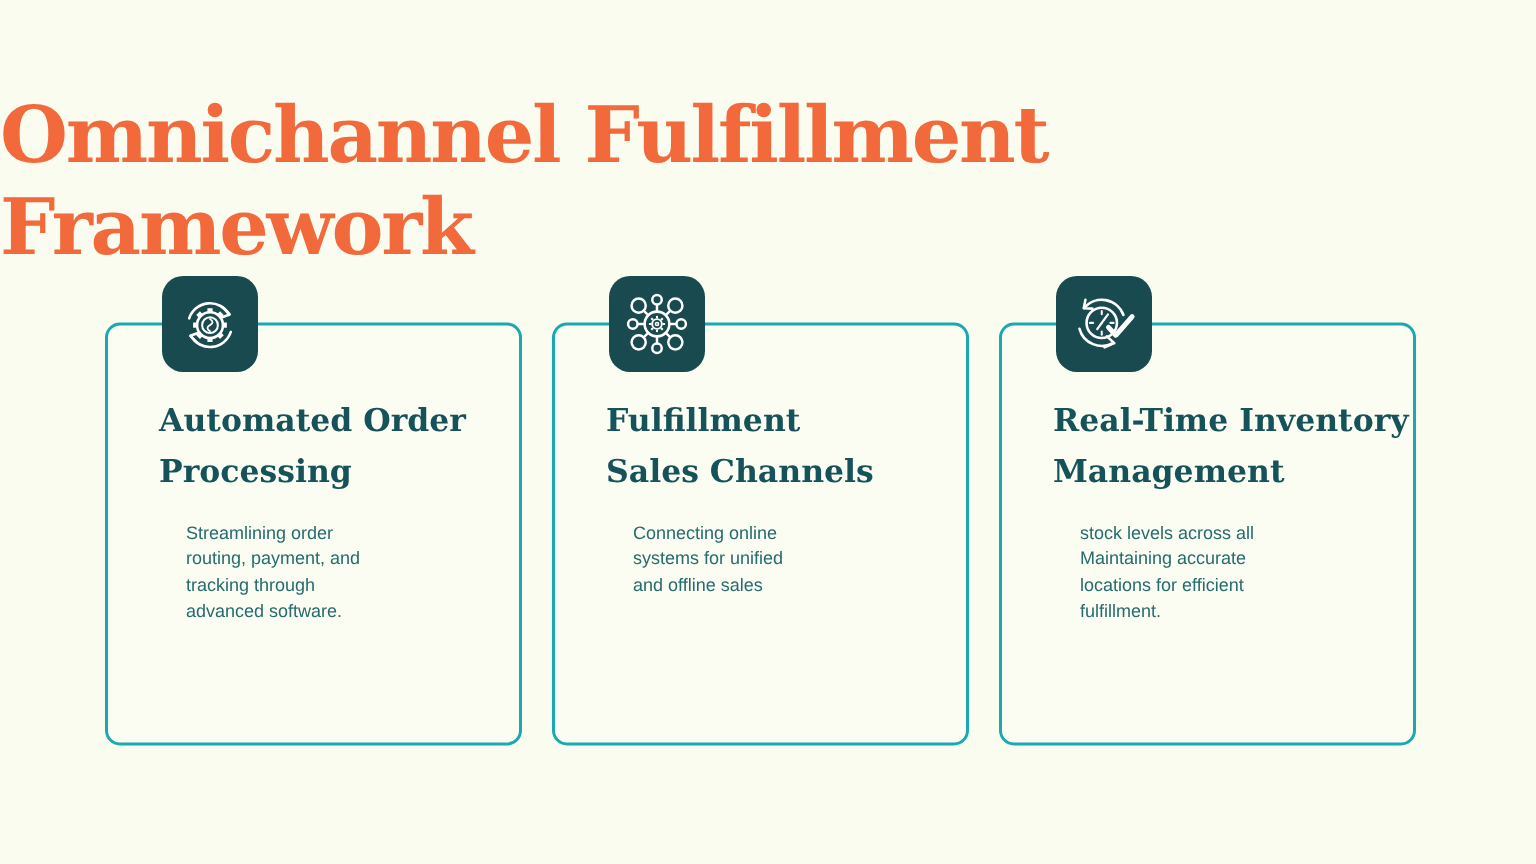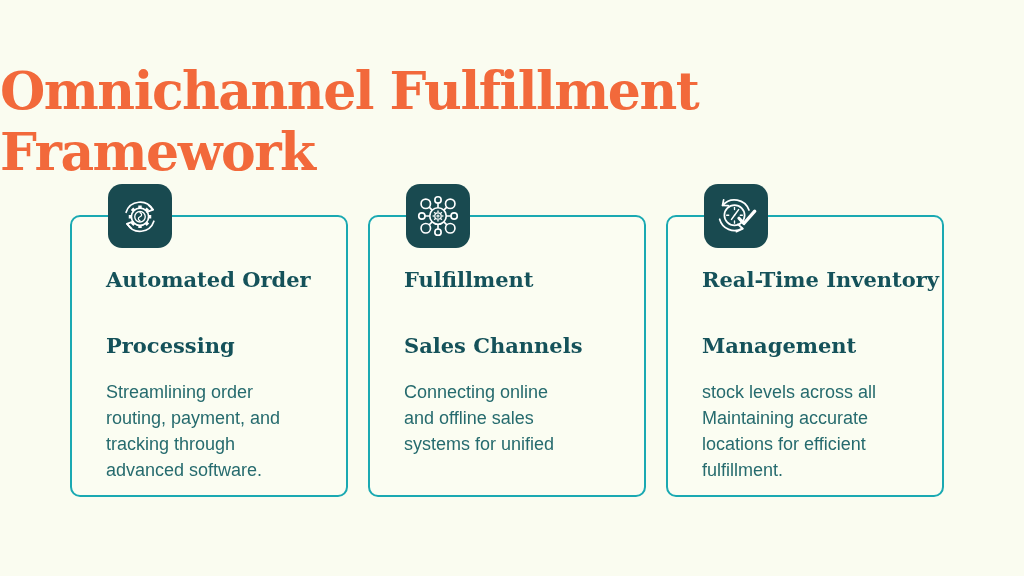--- a/index.html
+++ b/index.html
@@ -50,24 +50,24 @@
   }
   .icon-badge svg { width: 48px; height: 48px; display: block; }
   .card-title {
     margin: 46px 34px 0 34px;
     font-family: "DejaVu Serif", serif;
     font-weight: 700;
     font-size: 21px;
     line-height: 1.62;
     color: #15525A;
   }
-  .card-title .line { display: block; white-space: nowrap; margin-top: 32px; }
+  .card-title .line { display: block; white-space: nowrap; }
   .card-body {
-    margin: 16px 34px 0 34px;
-    font-size: 18px;
+    margin: 16px 34px 0 52px;
+    font-size: 12px;
     line-height: 1.45;
     color: #266B6E;
   }
   .card-body .line { display: block; white-space: nowrap; }
 </style>
 </head>
 <body>
 
 <h1 class="title">Omnichannel Fulfillment Framework</h1>
 
@@ -155,22 +155,22 @@
           </g>
         </g>
       </svg>
     </div>
     <div class="card-title">
       <span class="line">Fulfillment</span>
       <span class="line">Sales Channels</span>
     </div>
     <div class="card-body">
       <span class="line">Connecting online</span>
+      <span class="line">systems for unified</span>
       <span class="line">and offline sales</span>
-      <span class="line">systems for unified</span>
     </div>
   </div>
 
   <div class="card">
     <div class="icon-badge">
       <svg viewBox="0 0 64 64">
         <g stroke="#FFFFFF" fill="none" stroke-linecap="round" stroke-linejoin="round">
 
           <circle cx="30" cy="31" r="13.5" stroke-width="2.3"></circle>
           <g stroke-width="1.8">

